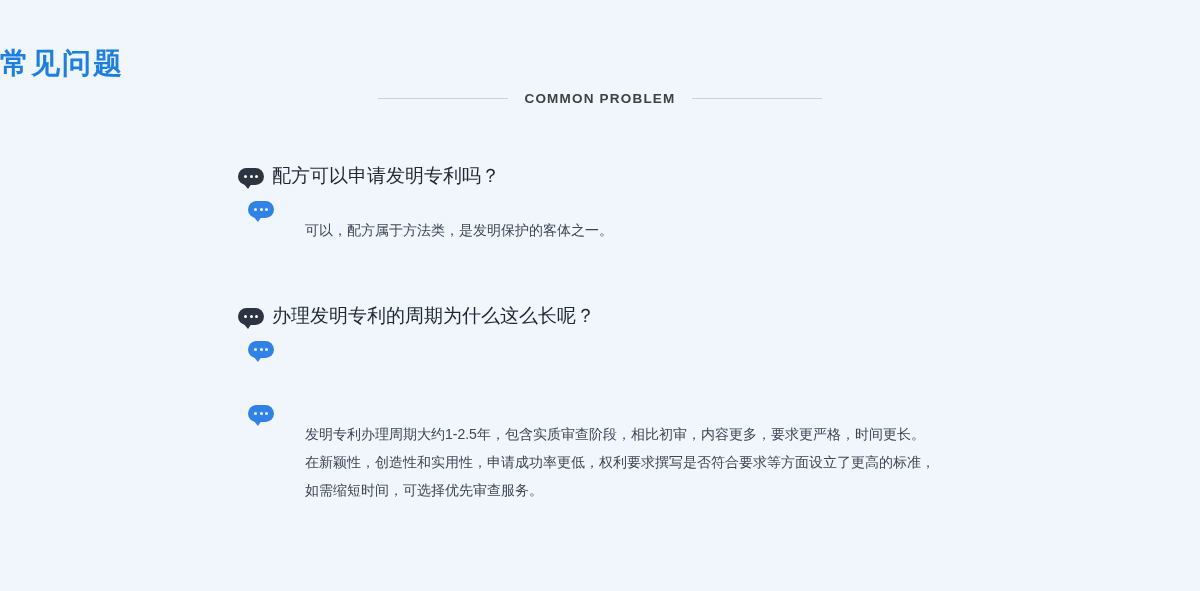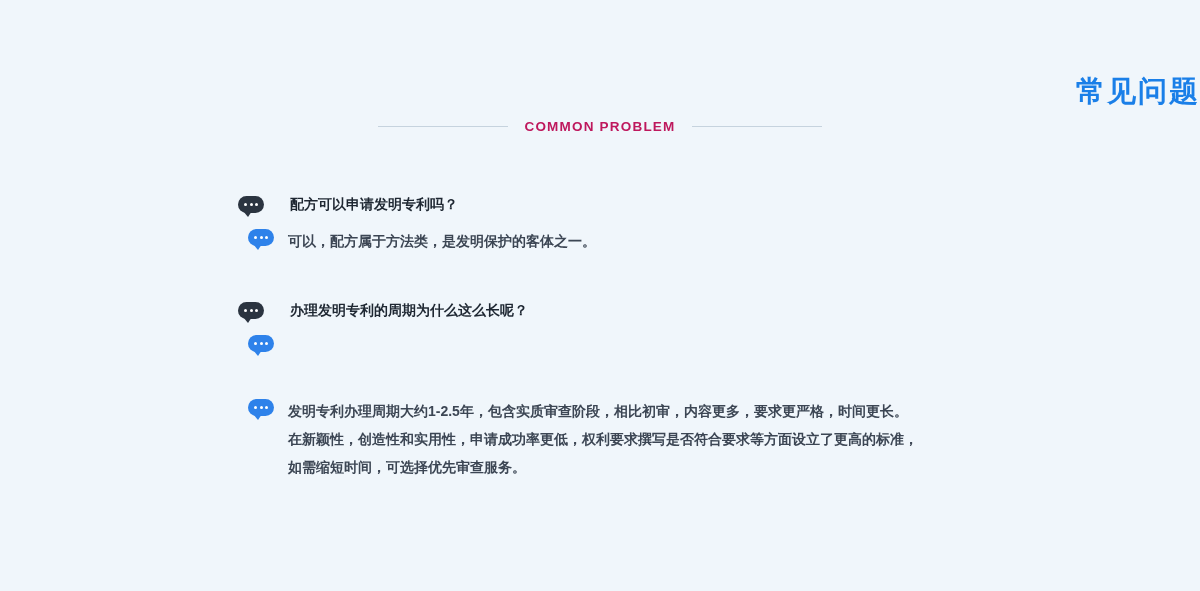--- a/index.html
+++ b/index.html
@@ -15,22 +15,22 @@
   }
   .page {
     position: relative;
     width: 1200px;
     height: 591px;
     box-sizing: border-box;
   }
 
   
   .header {
-    padding-top: 74px;
-    text-align: right;
+    padding-top: 46px;
+    text-align: left;
   }
   .header-title {
     font-size: 29px;
     font-weight: bold;
     color: #1a7fe8;
     letter-spacing: 2px;
     line-height: 1.2;
   }
   .header-sub-row {
     margin-top: 10px;
@@ -40,21 +40,21 @@
     gap: 16px;
   }
   .header-line {
     width: 130px;
     height: 1px;
     background: #c6d3de;
   }
   .header-subtitle {
     font-size: 13.5px;
     letter-spacing: 1.2px;
-    color: #be185d;
+    color: #404040;
     font-weight: bold;
     white-space: nowrap;
   }
 
   
   .faq-list {
     margin: 0;
     padding: 60px 0 0 0;
     list-style: none;
   }
@@ -112,37 +112,36 @@
     height: 3px;
     border-radius: 50%;
     background: #ffffff;
   }
   .bubble-dark { background: #2b3440; }
   .bubble-dark::after { border-top: 6px solid #2b3440; }
   .bubble-blue { background: #2e82ea; }
   .bubble-blue::after { border-top: 6px solid #2e82ea; }
 
   .q-text {
-    margin-left: 26px;
-    font-size: 14px;
-    font-weight: bold;
+    margin-left: 8px;
+    font-size: 19px;
+    font-weight: normal;
     color: #1e2732;
     line-height: 20px;
   }
   .a-text {
     margin-left: 14px;
     font-size: 14px;
     color: #3c4654;
     line-height: 28px;
     max-width: 700px;
   }
   .a-text p {
-    margin: 0;
+    margin: 17px;
     white-space: pre-wrap;
-    font-weight: bold;
   }
 </style>
 </head>
 <body>
 
 <div class="page">
 
   <div class="header">
     <div class="header-title">常见问题</div>
     <div class="header-sub-row">

